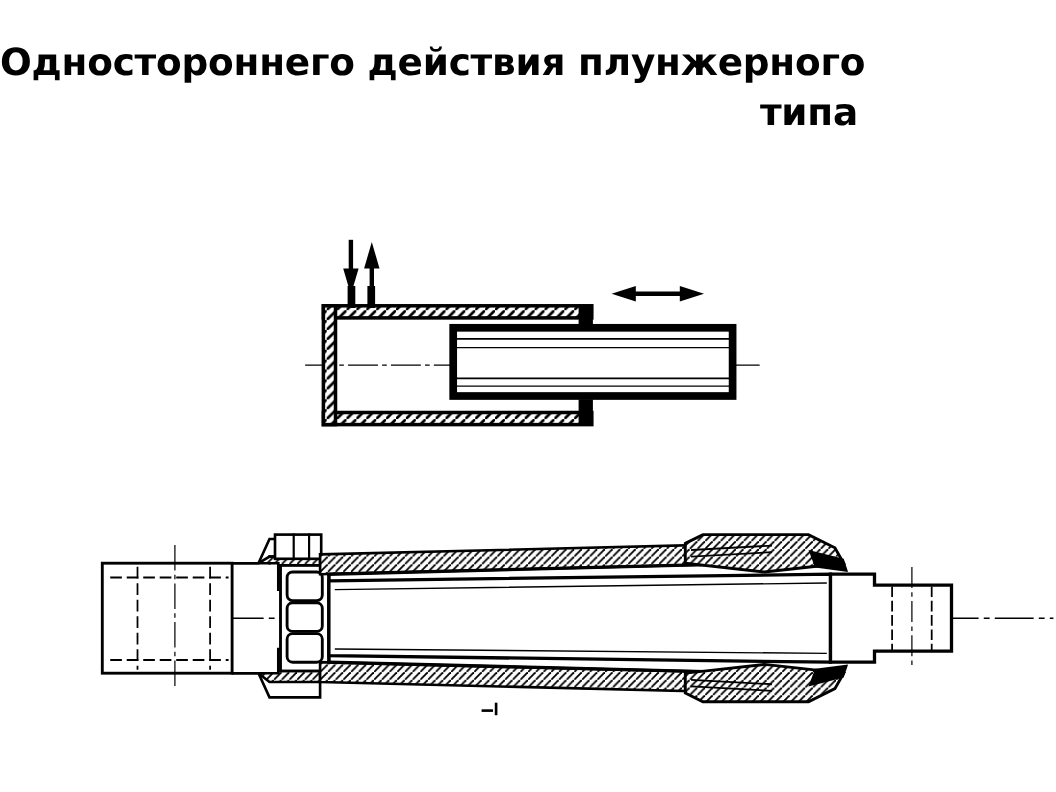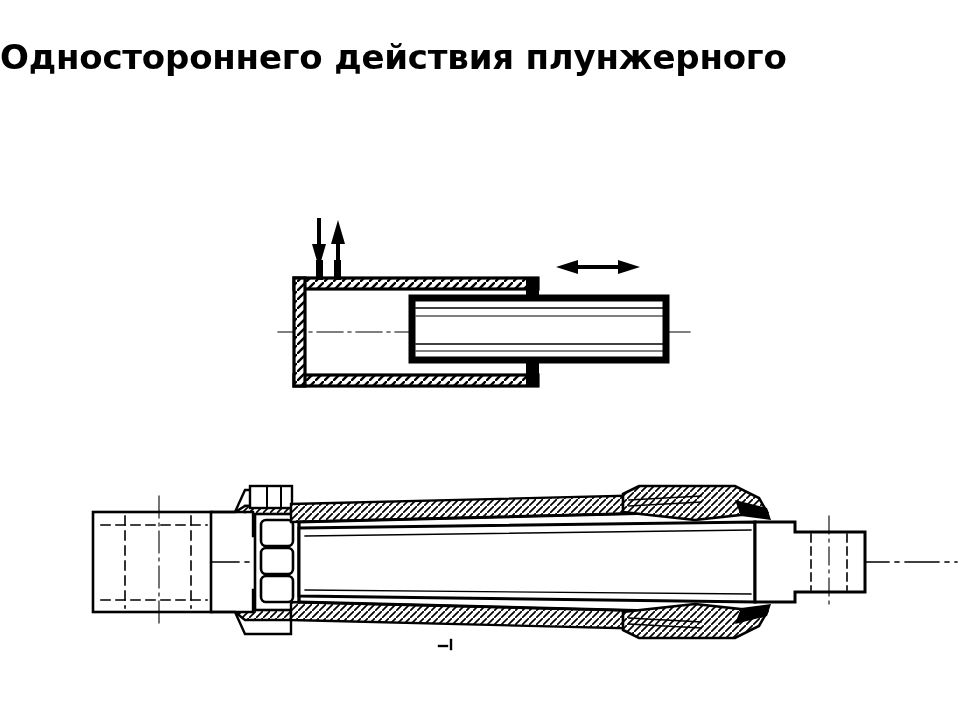--- a/index.html
+++ b/index.html
@@ -66,20 +66,21 @@
   }
   .fillblk { fill: #000000; stroke: none; }
 </style>
 </head>
 <body>
 
 <div id="page">
 
   <div id="title-block">
     <span class="title-line">Одностороннего действия плунжерного</span>
+    <span class="title-line">типа</span>
   </div>
 
   <div class="figure" id="schematic-figure">
     <svg width="420" height="210" viewBox="0 0 420 210">
 
       <defs>
 
         <pattern id="hatchA" width="9" height="9" patternUnits="userSpaceOnUse" patternTransform="rotate(0)">
           <rect width="9" height="9" fill="#ffffff"></rect>
           <path d="M0,9 L9,0" stroke="#000000" stroke-width="2.4"></path>

